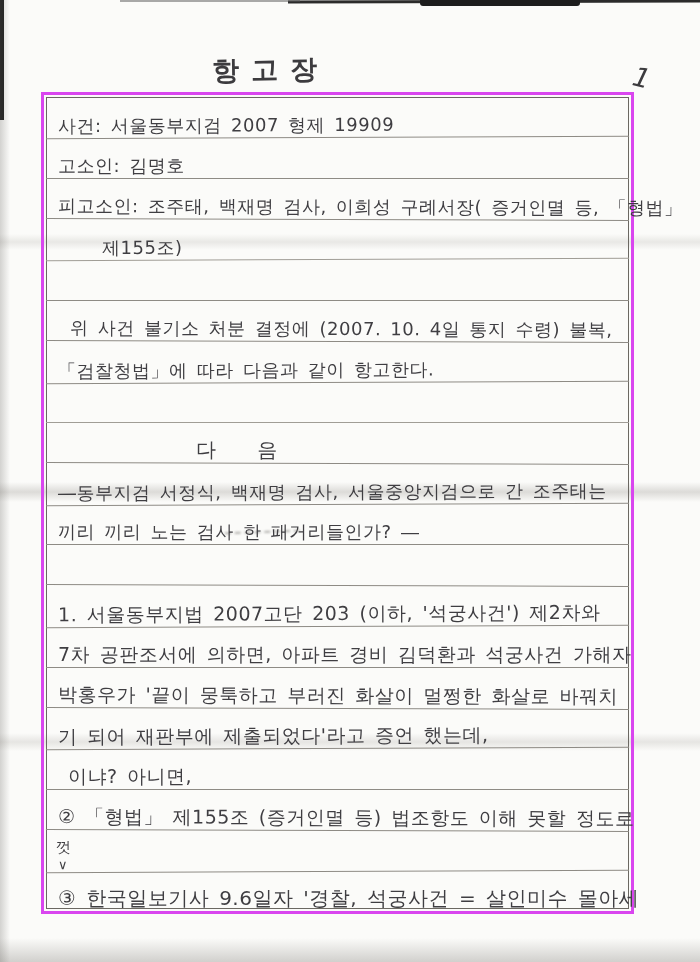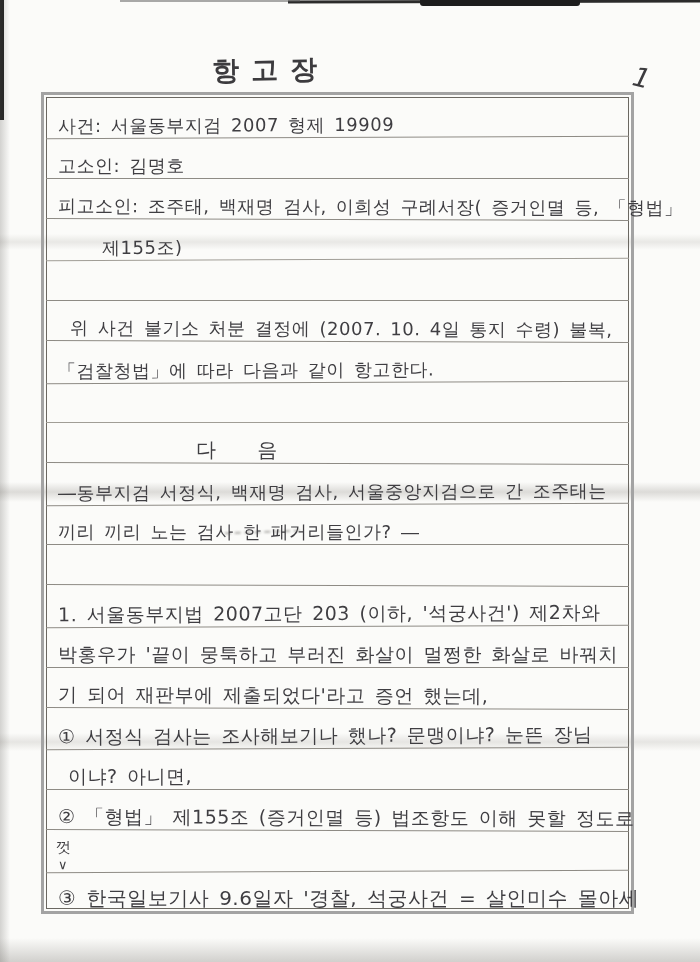--- a/index.html
+++ b/index.html
@@ -31,21 +31,21 @@
   }
   .page-num{
     position:absolute;left:633px;top:62px;
     font-size:27px;font-style:italic;color:#3c3b3e;
     transform:rotate(14deg);
   }
 
   
   .frame{
     position:absolute;left:41px;top:92px;width:587px;height:816px;
-    border:3px solid #a3a3a3;background:transparent;
+    border:3px solid #d946ef;background:transparent;
   }
   .frame-inner{
     position:absolute;left:2px;top:2px;right:2px;bottom:2px;
     border:1px solid #6b6862;
   }
   .rows{
     position:absolute;left:2px;top:2px;right:2px;bottom:2px;
     display:flex;flex-direction:column;
   }
   .row{
@@ -129,27 +129,27 @@
     <div class="row r-kkiri">
         <span>끼리 끼리 노는 검사 한 패거리들인가? ―</span>
       </div>
     <div class="row">
         <span></span>
       </div>
     <div class="row r-big">
         <span>1. 서울동부지법 2007고단 203 (이하, '석궁사건') 제2차와</span>
       </div>
     <div class="row r-big">
+        <span>7차 공판조서에 의하면, 아파트 경비 김덕환과 석궁사건 가해자</span>
+      </div>
+    <div class="row r-big">
         <span>박홍우가 '끝이 뭉툭하고 부러진 화살이 멀쩡한 화살로 바꿔치</span>
       </div>
     <div class="row r-big">
         <span>기 되어 재판부에 제출되었다'라고 증언 했는데,</span>
-      </div>
-    <div class="row r-big">
-        <span>① 서정식 검사는 조사해보기나 했나? 문맹이냐? 눈뜬 장님</span>
       </div>
     <div class="row r-big r-inya">
         <span>이냐? 아니면,</span>
       </div>
     <div class="row r-big">
         <span>② 「형법」 제155조 (증거인멸 등) 법조항도 이해 못할 정도로</span>
       </div>
     <div class="row r-big">
         <span class="insert-wrap">
           <span class="insert-char">껏</span>

